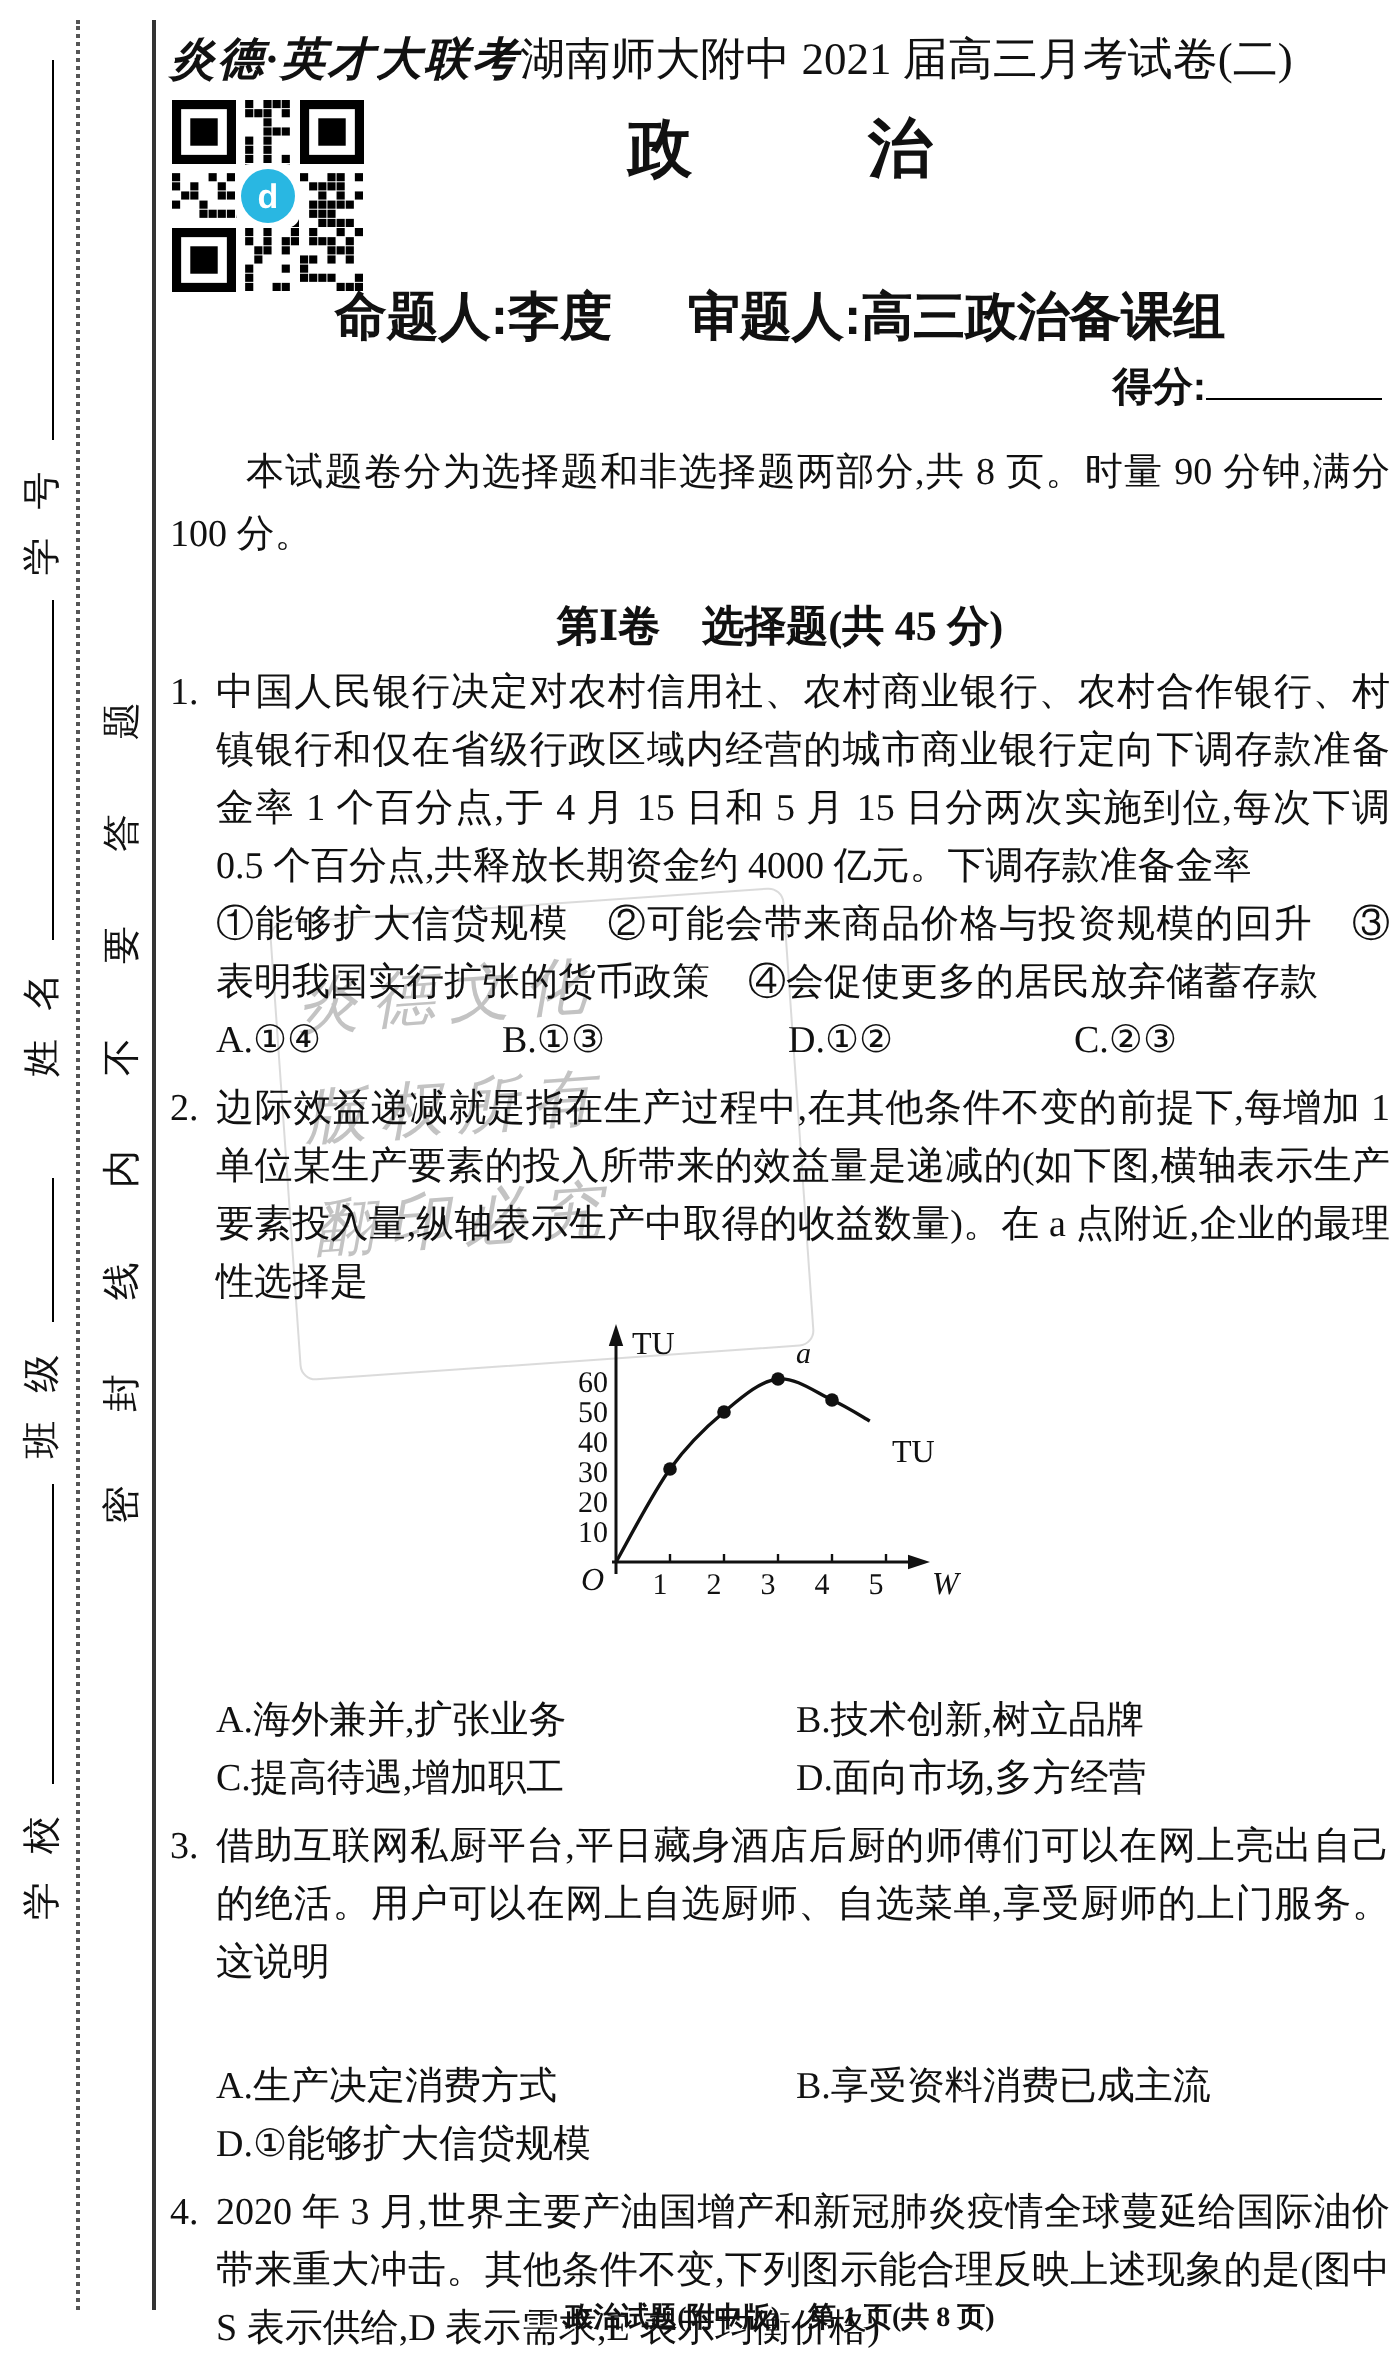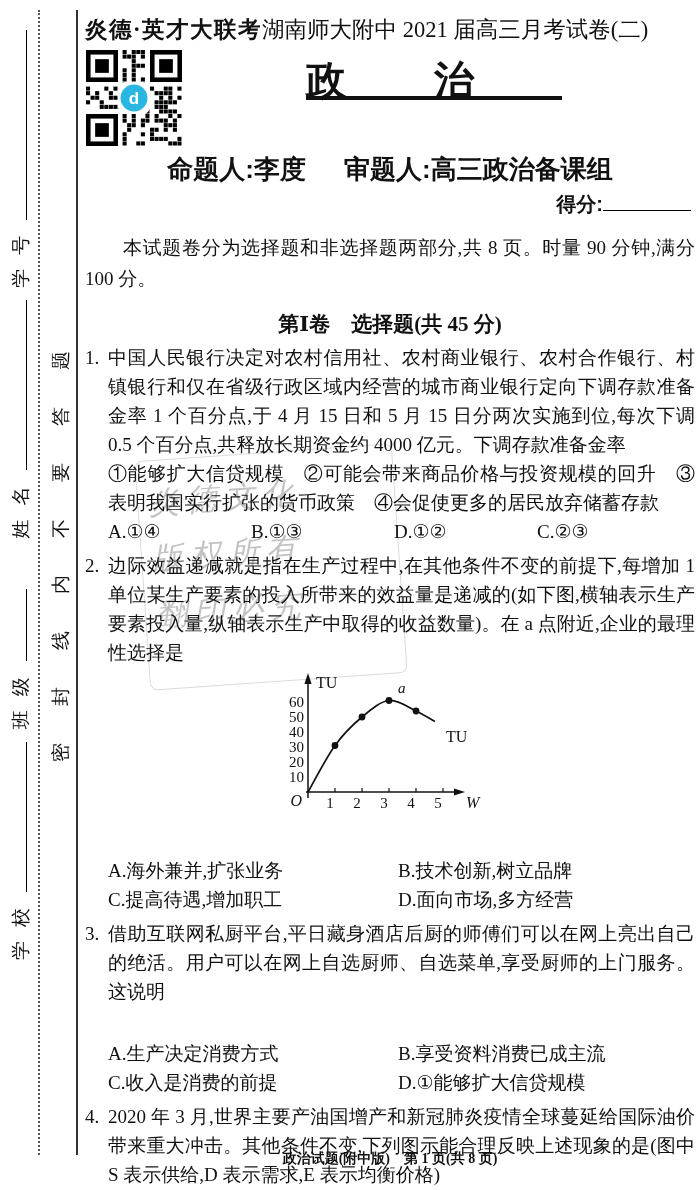--- a/index.html
+++ b/index.html
@@ -17,25 +17,25 @@
   .seal-rot{left:48px;top:780px;width:450px;height:28px;font-size:19px;letter-spacing:37px;padding-left:18px;box-sizing:border-box;}
   
   .watermark{position:absolute;left:142px;top:452px;width:258px;height:230px;z-index:1;
         border:1.5px solid rgba(175,175,175,.45);border-radius:8px;transform:rotate(-4deg);
         padding:14px 0 0 10px;box-sizing:border-box;color:#c3c3c3;font-style:italic;
         font-size:31px;letter-spacing:7px;line-height:56px;}
   
   .content{position:relative;z-index:2;margin-left:85px;width:610px;}
   .hei{font-family:"Liberation Sans","DejaVu Sans",sans-serif;font-weight:bold;}
   .exam-header-line{padding-top:14px;font-size:22.5px;white-space:nowrap;}
-  .exam-header-line .brand{font-weight:bold;letter-spacing:1.5px;}
+  .exam-header-line .brand{font-weight:bold;font-style:italic;letter-spacing:1.5px;}
   .qr-box{position:absolute;left:1px;top:50px;width:96px;height:96px;z-index:2;}
-  .subject-title{margin:8px 0 0 0;font-size:40px;text-align:center;
+  .subject-title{margin:8px 0 0 0;font-size:32px;text-align:center;
         font-family:"Liberation Sans","DejaVu Sans",sans-serif;font-weight:bold;
-        letter-spacing:88px;padding-left:88px;text-decoration:underline;}
+        letter-spacing:88px;padding-left:88px;}
   .people-row{margin-top:44px;display:flex;justify-content:center;gap:38px;font-size:26px;}
   .score-row{margin-top:4px;text-align:right;font-size:20px;padding-right:4px;}
   .score-blank{display:inline-block;width:88px;border-bottom:1.6px solid #000;height:16px;}
   .intro{margin:14px 0 0 0;font-size:19px;line-height:31px;text-indent:2em;text-align:justify;}
   .section-title{margin:16px 0 0 0;font-size:21px;font-weight:bold;text-align:center;}
   .instruction{margin:10px 0 0 0;font-size:19px;line-height:29px;text-align:justify;}
   .instruction .kai{font-style:italic;}
   .question{position:relative;margin-top:5px;padding-left:23px;font-size:19px;line-height:29px;text-align:justify;}
   .qnum{position:absolute;left:0;top:0;}
   .subitems{text-align:justify;}
@@ -285,21 +285,20 @@
         <span>D.面向市场,多方经营</span>
       </div>
     </div>
 
     <div class="question">
       <span class="qnum">3.</span>
       <span>借助互联网私厨平台,平日藏身酒店后厨的师傅们可以在网上亮出自己的绝活。用户可以在网上自选厨师、自选菜单,享受厨师的上门服务。这说明</span>
       <div class="choices-grid">
         <span>A.生产决定消费方式</span>
         <span>B.享受资料消费已成主流</span>
-        <span>C.收入是消费的前提</span>
         <span>D.①能够扩大信贷规模</span>
       </div>
     </div>
 
     <div class="question">
       <span class="qnum">4.</span>
       <span>2020 年 3 月,世界主要产油国增产和新冠肺炎疫情全球蔓延给国际油价带来重大冲击。其他条件不变,下列图示能合理反映上述现象的是(图中 S 表示供给,D 表示需求,E 表示均衡价格)</span>
     </div>
 
   </div>

